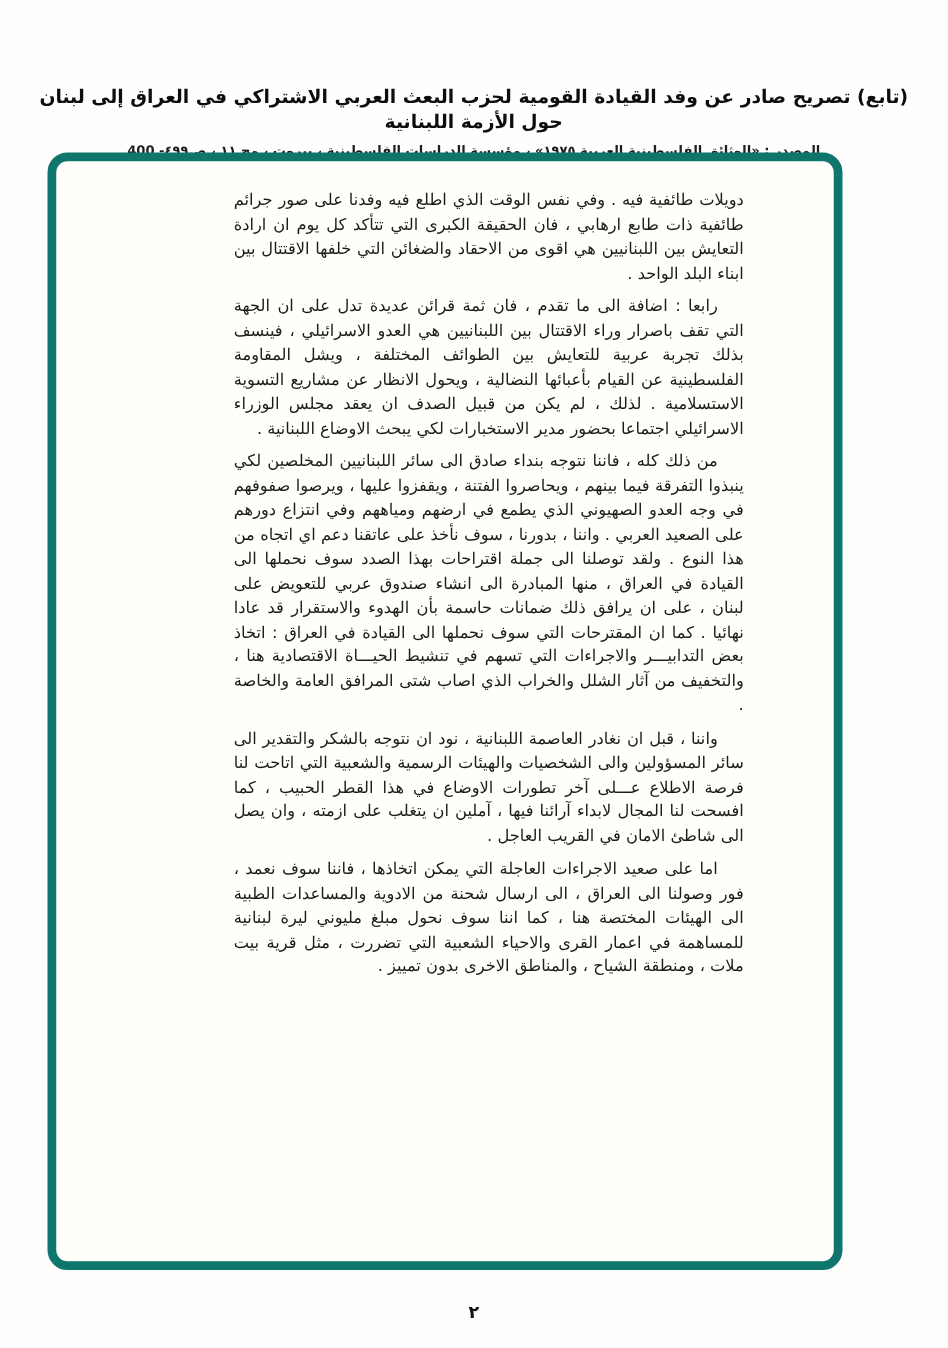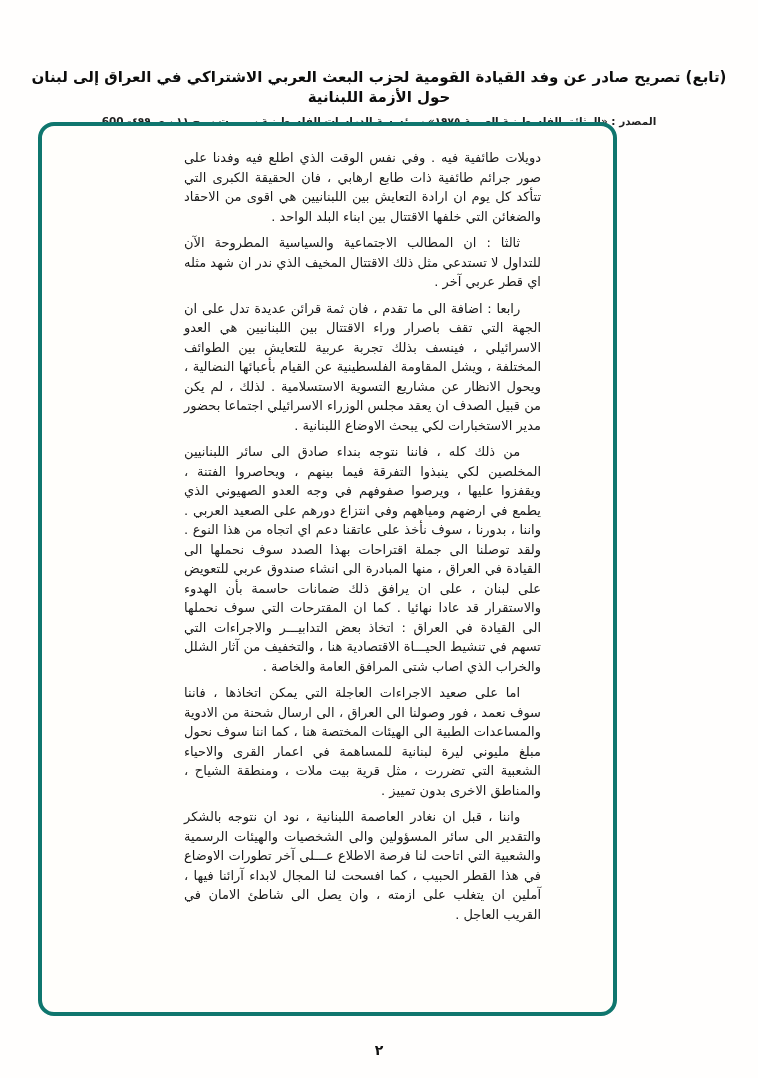--- a/index.html
+++ b/index.html
@@ -17,22 +17,22 @@
   }
   .doc-title{
     font-size:15px;font-weight:bold;color:#0d0d0d;
     line-height:20px;letter-spacing:0;
   }
   .doc-source{
     margin-top:8px;font-size:10.5px;font-weight:bold;color:#1f1f1f;
   }
   .green-box{
     position:absolute;left:38px;top:122px;
-    width:579px;height:894px;
-    border:4px solid #0f766e;
+    width:636px;height:894px;
+    border:7px solid #0f766e;
     border-radius:16px;
     box-sizing:border-box;
     background:#fffefb;
   }
   .content{
     position:absolute;top:22px;right:72px;left:142px;bottom:14px;
     direction:rtl;
     text-align:justify;
     text-justify:inter-word;
     font-size:13px;line-height:19.5px;color:#1b1b1b;
@@ -44,29 +44,28 @@
     text-align:center;font-size:14px;font-weight:bold;color:#111;
   }
 </style>
 </head>
 <body>
 
 <div class="page">
 
   <div class="doc-header">
     <div class="doc-title">(تابع) تصريح صادر عن وفد القيادة القومية لحزب البعث العربي الاشتراكي في العراق إلى لبنان حول الأزمة اللبنانية</div>
-    <div class="doc-source">المصدر : «الوثائق الفلسطينية العربية ١٩٧٥» ، مؤسسة الدراسات الفلسطينية ، بيروت ، مج ١١ ، ص٤٩٩- 600</div>
+    <div class="doc-source">المصدر : «الوثائق الفلسطينية العربية ١٩٧٥» ، مؤسسة الدراسات الفلسطينية ، بيروت ، مج ١١ ، ص٤٩٩- 400</div>
   </div>
 
   <div class="green-box">
     <div class="content">
         <p class="para">دويلات طائفية فيه . وفي نفس الوقت الذي اطلع فيه وفدنا على صور جرائم طائفية ذات طابع ارهابي ، فان الحقيقة الكبرى التي تتأكد كل يوم ان ارادة التعايش بين اللبنانيين هي اقوى من الاحقاد والضغائن التي خلفها الاقتتال بين ابناء البلد الواحد .</p>
-        <p class="para">ثالثا : ان المطالب الاجتماعية والسياسية المطروحة الآن للتداول لا تستدعي مثل ذلك الاقتتال المخيف الذي ندر ان شهد مثله اي قطر عربي آخر .</p>
         <p class="para">رابعا : اضافة الى ما تقدم ، فان ثمة قرائن عديدة تدل على ان الجهة التي تقف باصرار وراء الاقتتال بين اللبنانيين هي العدو الاسرائيلي ، فينسف بذلك تجربة عربية للتعايش بين الطوائف المختلفة ، ويشل المقاومة الفلسطينية عن القيام بأعبائها النضالية ، ويحول الانظار عن مشاريع التسوية الاستسلامية . لذلك ، لم يكن من قبيل الصدف ان يعقد مجلس الوزراء الاسرائيلي اجتماعا بحضور مدير الاستخبارات لكي يبحث الاوضاع اللبنانية .</p>
         <p class="para">من ذلك كله ، فاننا نتوجه بنداء صادق الى سائر اللبنانيين المخلصين لكي ينبذوا التفرقة فيما بينهم ، ويحاصروا الفتنة ، ويقفزوا عليها ، ويرصوا صفوفهم في وجه العدو الصهيوني الذي يطمع في ارضهم ومياههم وفي انتزاع دورهم على الصعيد العربي . واننا ، بدورنا ، سوف نأخذ على عاتقنا دعم اي اتجاه من هذا النوع . ولقد توصلنا الى جملة اقتراحات بهذا الصدد سوف نحملها الى القيادة في العراق ، منها المبادرة الى انشاء صندوق عربي للتعويض على لبنان ، على ان يرافق ذلك ضمانات حاسمة بأن الهدوء والاستقرار قد عادا نهائيا . كما ان المقترحات التي سوف نحملها الى القيادة في العراق : اتخاذ بعض التدابيـــر والاجراءات التي تسهم في تنشيط الحيـــاة الاقتصادية هنا ، والتخفيف من آثار الشلل والخراب الذي اصاب شتى المرافق العامة والخاصة .</p>
+        <p class="para">واننا ، قبل ان نغادر العاصمة اللبنانية ، نود ان نتوجه بالشكر والتقدير الى سائر المسؤولين والى الشخصيات والهيئات الرسمية والشعبية التي اتاحت لنا فرصة الاطلاع عـــلى آخر تطورات الاوضاع في هذا القطر الحبيب ، كما افسحت لنا المجال لابداء آرائنا فيها ، آملين ان يتغلب على ازمته ، وان يصل الى شاطئ الامان في القريب العاجل .</p>
         <p class="para">اما على صعيد الاجراءات العاجلة التي يمكن اتخاذها ، فاننا سوف نعمد ، فور وصولنا الى العراق ، الى ارسال شحنة من الادوية والمساعدات الطبية الى الهيئات المختصة هنا ، كما اننا سوف نحول مبلغ مليوني ليرة لبنانية للمساهمة في اعمار القرى والاحياء الشعبية التي تضررت ، مثل قرية بيت ملات ، ومنطقة الشياح ، والمناطق الاخرى بدون تمييز .</p>
-        <p class="para">واننا ، قبل ان نغادر العاصمة اللبنانية ، نود ان نتوجه بالشكر والتقدير الى سائر المسؤولين والى الشخصيات والهيئات الرسمية والشعبية التي اتاحت لنا فرصة الاطلاع عـــلى آخر تطورات الاوضاع في هذا القطر الحبيب ، كما افسحت لنا المجال لابداء آرائنا فيها ، آملين ان يتغلب على ازمته ، وان يصل الى شاطئ الامان في القريب العاجل .</p>
       </div>
   </div>
 
   <div class="doc-footer">٢</div>
 
 </div>
 
 </body></html>

